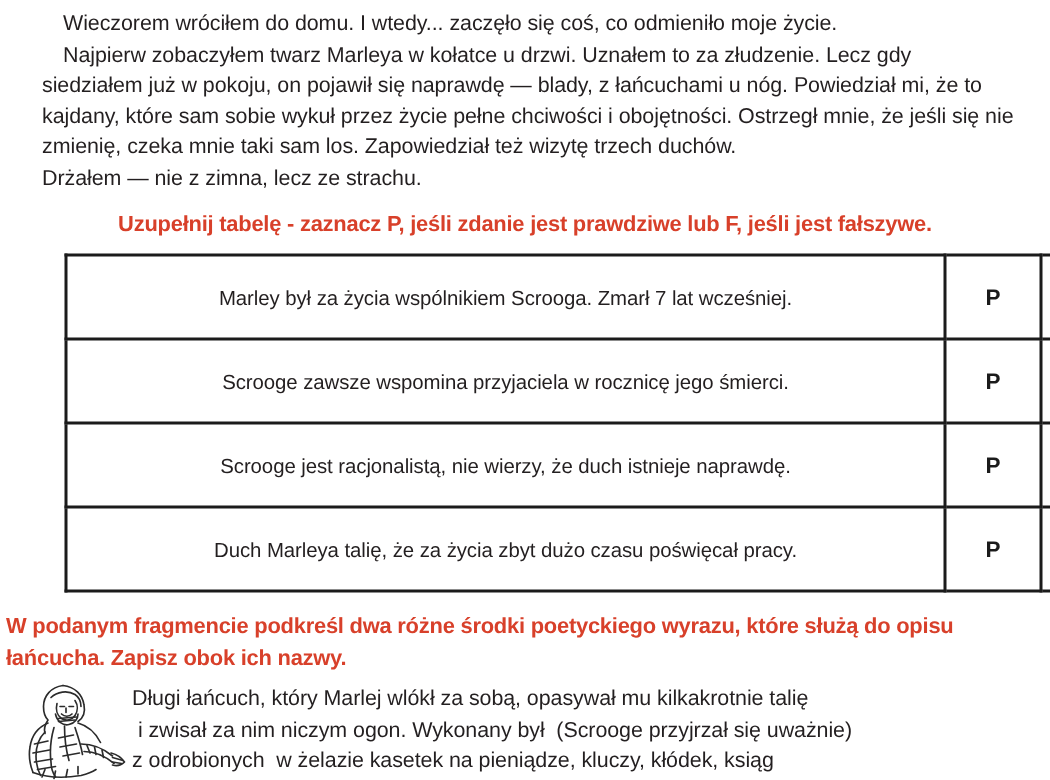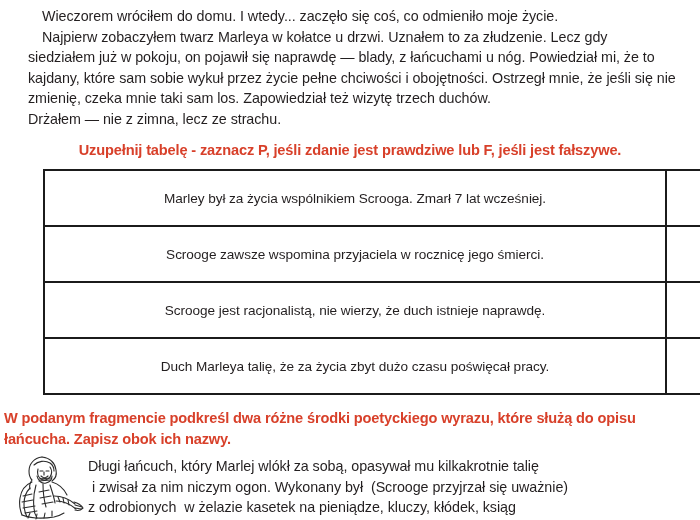--- a/index.html
+++ b/index.html
@@ -72,21 +72,21 @@
     position: absolute;
     left: 43px;
     top: 169px;
     width: 680px;
     border-collapse: collapse;
     table-layout: fixed;
   }
   .tf-table td {
     border: 2px solid #1b1b1b;
     height: 54px;
-    padding: 0 24px;
+    padding: 0 6px;
     vertical-align: middle;
     font-size: 13.6px;
     letter-spacing: -0.05px;
     color: #231f20;
   }
   .tf-table td.statement {
     width: 572px;
     text-align: center;
   }
   .tf-table td.mark {

